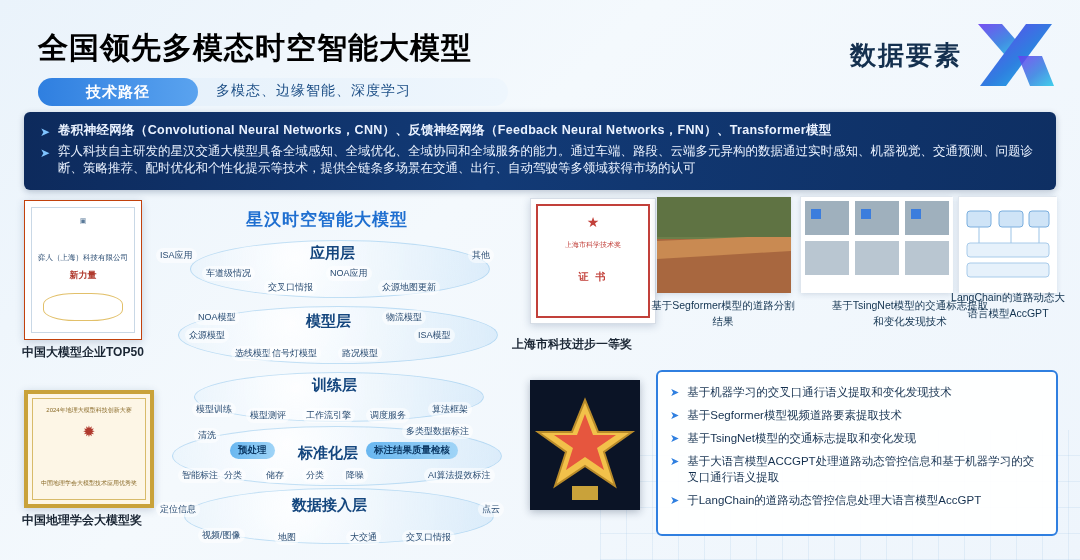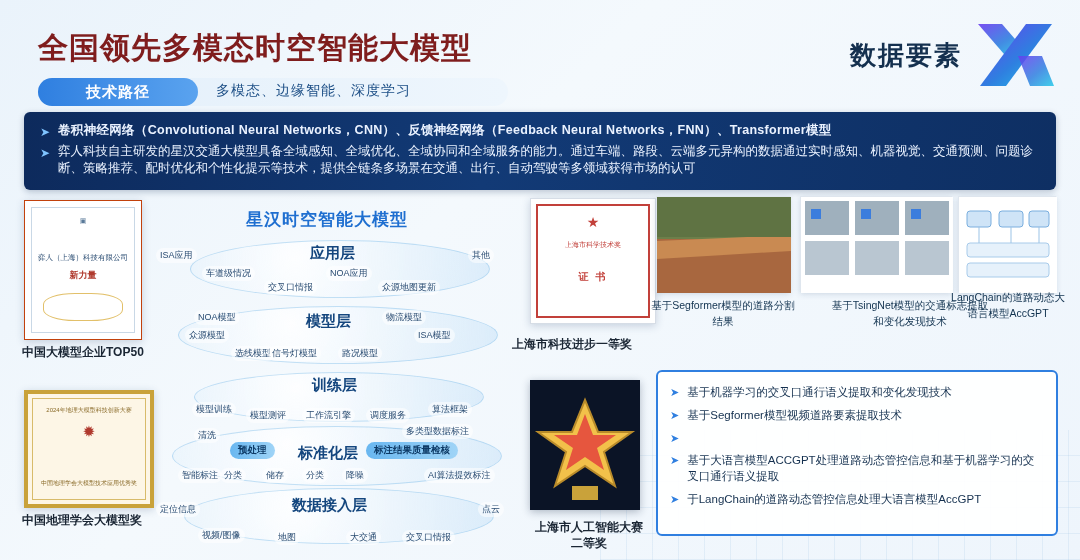--- a/index.html
+++ b/index.html
@@ -7,21 +7,21 @@
     width: 1080px; height: 560px; overflow: hidden;
     font-family: "Liberation Sans", sans-serif;
     background: linear-gradient(135deg, #eaf3fb 0%, #f4f9fd 40%, #eef5fc 100%);
     position: relative;
   }
   .slide { position: absolute; inset: 0; }
 
   
   .title {
     position: absolute; left: 38px; top: 28px;
-    font-size: 30px; font-weight: bold; color: #7f1d1d;
+    font-size: 30px; font-weight: bold; color: #000000;
     letter-spacing: 1px;
   }
   .brand {
     position: absolute; right: 22px; top: 20px;
     display: flex; align-items: center; gap: 10px;
   }
   .brand-text { font-size: 26px; font-weight: bold; color: #14304f; letter-spacing: 2px; }
   .brand-mark { width: 86px; height: 70px; position: relative; }
 
   
@@ -257,22 +257,20 @@
   <div class="cert-label lbl3">上海市科技进步一等奖</div>
 
   <div class="trophy-box">
     <svg width="110" height="130" viewBox="0 0 110 130">
       <rect width="110" height="130" fill="#0b1426"></rect>
       <polygon points="55,20 68,52 102,52 74,72 85,106 55,86 25,106 36,72 8,52 42,52" fill="#f2c14a" stroke="#b98b2a" stroke-width="2"></polygon>
       <polygon points="55,34 63,55 86,55 67,68 74,90 55,77 36,90 43,68 24,55 47,55" fill="#e23b3b" opacity="0.8"></polygon>
       <rect x="42" y="106" width="26" height="14" fill="#c9a23a"></rect>
     </svg>
   </div>
-  <div class="cert-label lbl4" style="white-space:pre-line">上海市人工智能大赛
-二等奖</div>
 
   <div class="photo p1">
     <svg width="134" height="96" viewBox="0 0 134 96">
       <rect width="134" height="96" fill="#6d7f4a"></rect>
       <rect y="42" width="134" height="54" fill="#a8673f"></rect>
       <polygon points="0,44 134,38 134,54 0,62" fill="#c98a52"></polygon>
       <rect y="0" width="134" height="40" fill="#5f7343"></rect>
     </svg>
   </div>
   <div class="cap cap1">基于Segformer模型的道路分割结果</div>
@@ -312,20 +310,21 @@
     <div class="bullet">
       <span class="arrow">➤</span>
       <span class="txt">基于机器学习的交叉口通行语义提取和变化发现技术</span>
     </div>
     <div class="bullet">
       <span class="arrow">➤</span>
       <span class="txt">基于Segformer模型视频道路要素提取技术</span>
     </div>
     <div class="bullet">
       <span class="arrow">➤</span>
+      <span class="txt">基于TsingNet模型的交通标志提取和变化发现</span>
     </div>
     <div class="bullet">
       <span class="arrow">➤</span>
       <span class="txt">基于大语言模型ACCGPT处理道路动态管控信息和基于机器学习的交叉口通行语义提取</span>
     </div>
     <div class="bullet">
       <span class="arrow">➤</span>
       <span class="txt">于LangChain的道路动态管控信息处理大语言模型AccGPT</span>
     </div>
   </div>

